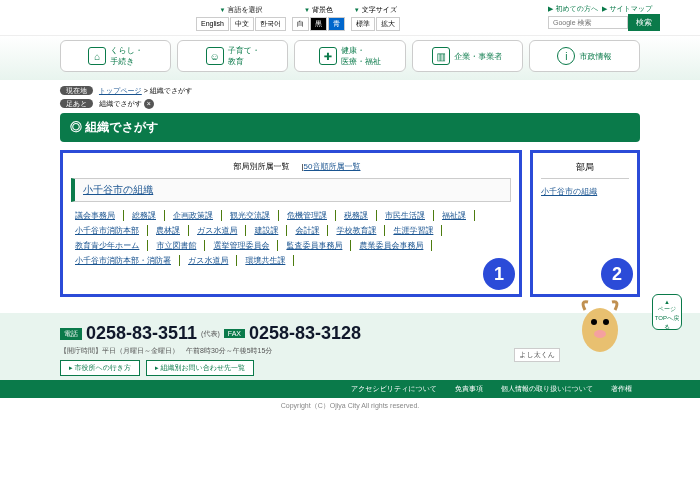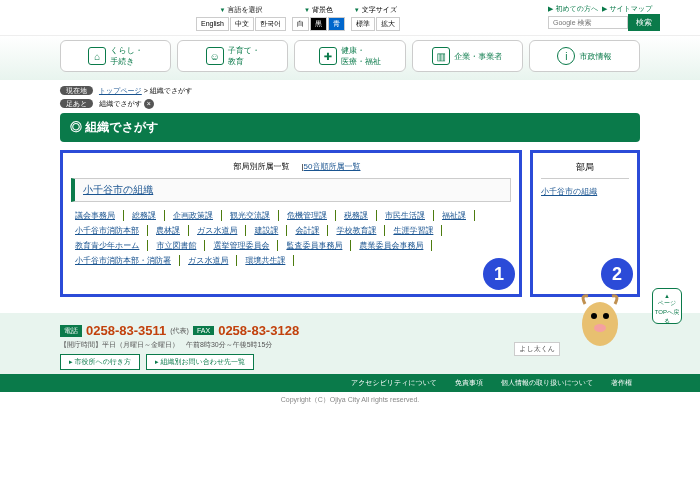--- a/index.html
+++ b/index.html
@@ -61,21 +61,21 @@
 
 .koi { position: absolute; width: 40px; height: 20px; }
 .koi.l1 { left: 10px; top: 100px; } .koi.l2 { left: 8px; top: 200px; }
 .koi.r1 { right: 10px; top: 120px; } .koi.r2 { right: 12px; top: 180px; }
 
 .footer { background: #e8f4ee; padding: 10px 60px 4px; margin-top: 10px; position: relative; }
 .office-name { color: #0a7a4a; font-size: 14px; font-weight: bold; margin-bottom: 4px; }
 .office-info { font-size: 7px; color: #555; line-height: 1.6; }
 .phone-row { display: flex; align-items: center; gap: 4px; margin-bottom: 2px; }
 .phone-badge { background: #0a7a4a; color: #fff; padding: 1px 4px; font-size: 7px; }
-.phone-num { font-size: 13px; color: #c2410c; font-weight: bold; }
+.phone-num { font-size: 18px; color: #0f172a; font-weight: bold; }
 .phone-note { font-size: 7px; color: #555; }
 .foot-btns { display: flex; gap: 6px; margin-top: 4px; }
 .foot-btn { border: 1px solid #0a7a4a; color: #0a7a4a; padding: 2px 8px; font-size: 7px; background: #fff; }
 
 .mascot { position: absolute; right: 70px; bottom: 20px; width: 60px; height: 70px; }
 .mascot-name { position: absolute; right: 140px; bottom: 18px; font-size: 7px; color: #555; border: 1px solid #ccc; padding: 1px 4px; background: #fff; }
 
 .foot-links { background: #0a7a4a; color: #fff; padding: 4px 60px; font-size: 7px; text-align: right; }
 .foot-links a { color: #fff; text-decoration: none; margin: 0 8px; }
 .copyright { text-align: center; font-size: 7px; color: #888; padding: 3px; }

